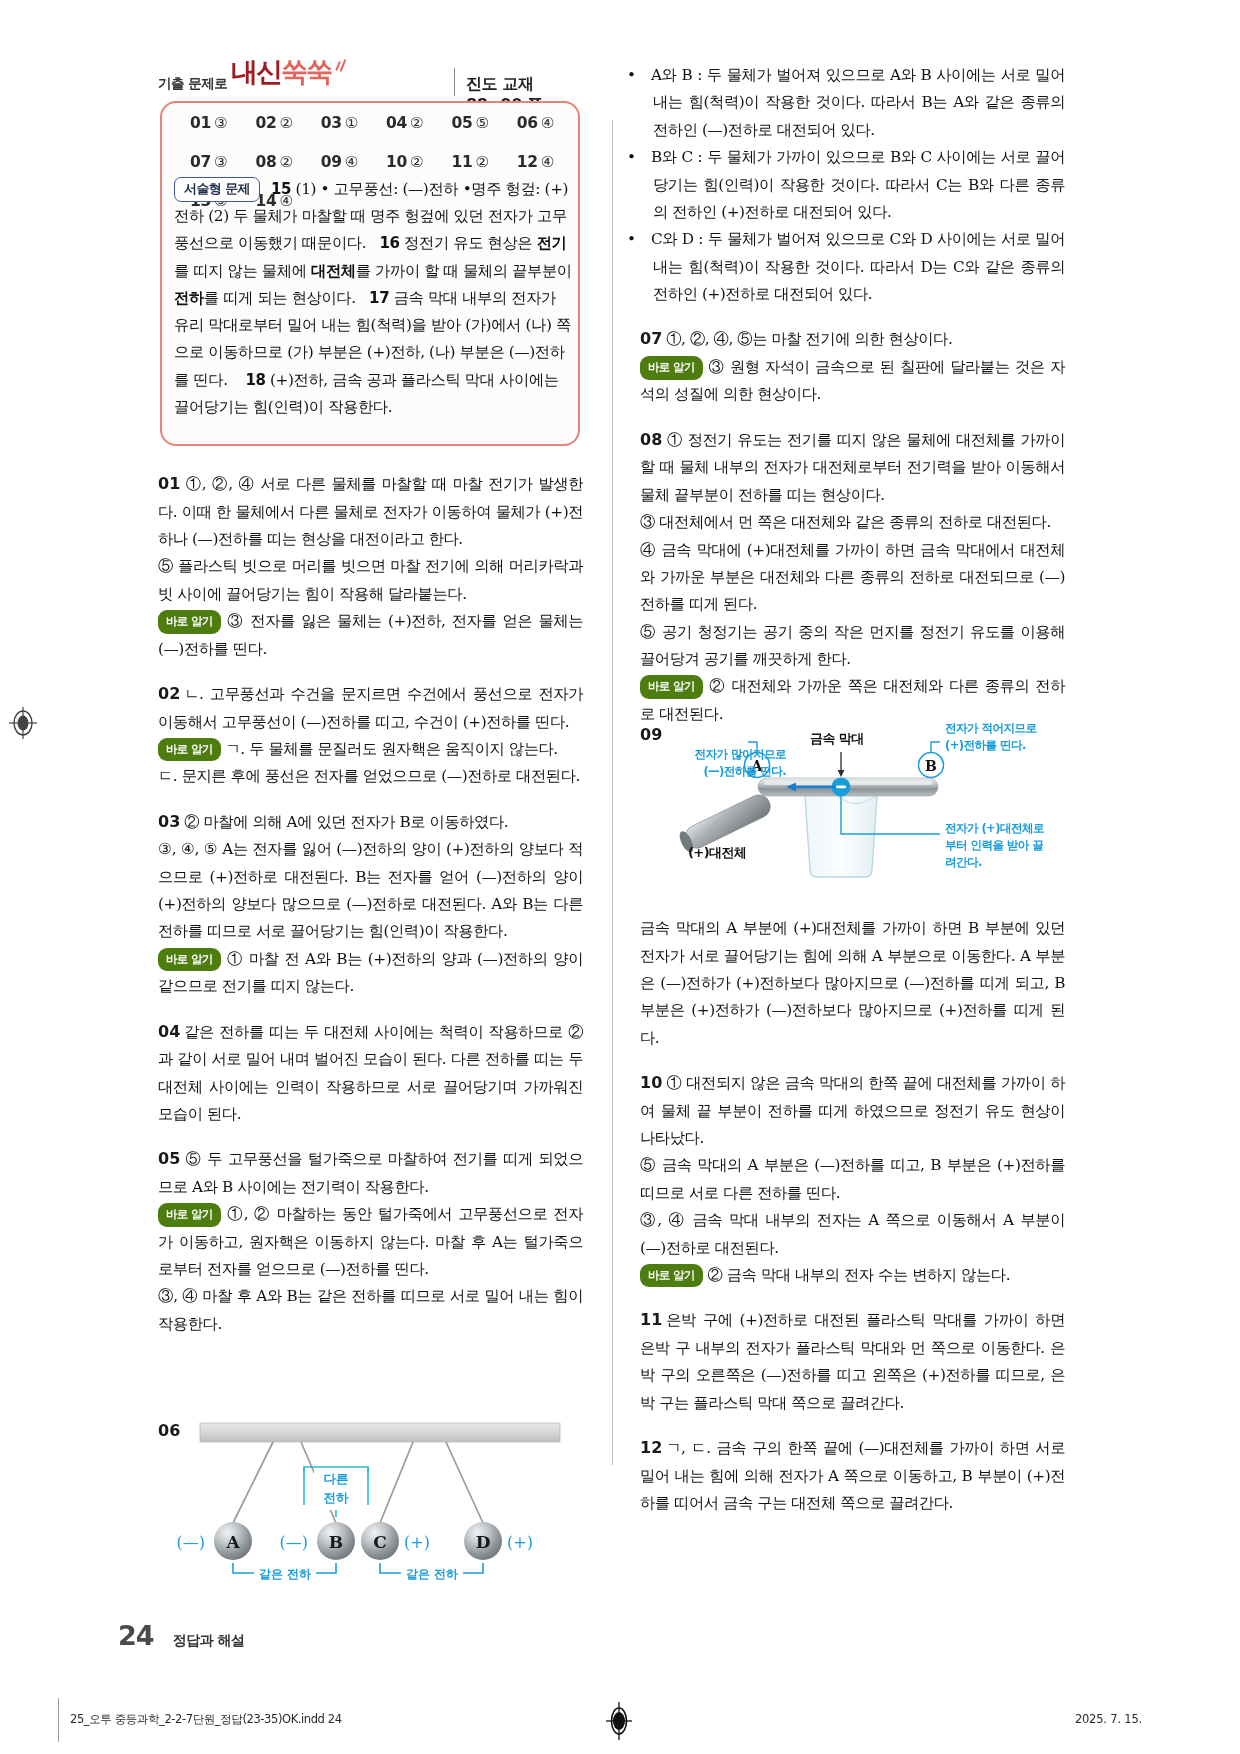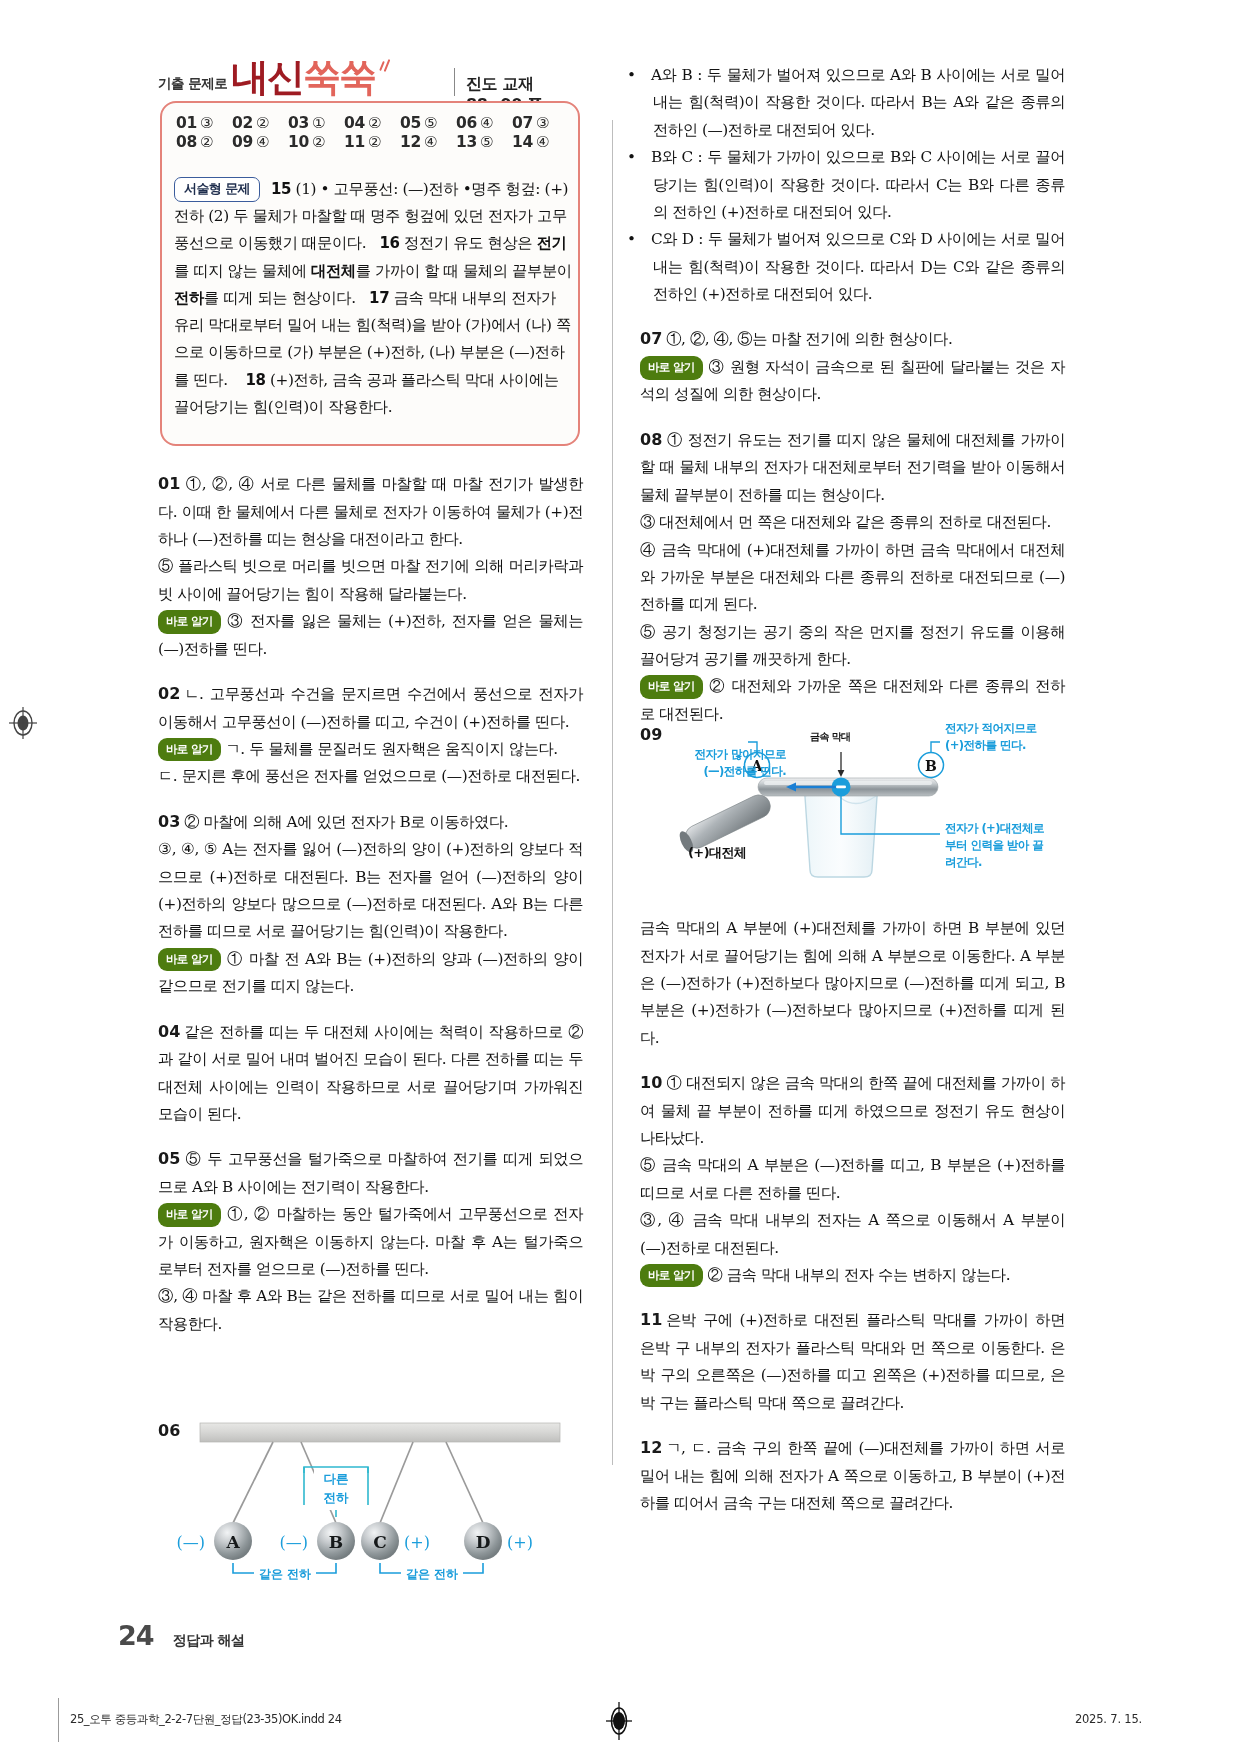--- a/index.html
+++ b/index.html
@@ -23,21 +23,21 @@
     background:#bdbdbd;
   }
 
   
   .hdr{position:absolute;left:158px;top:60px;width:425px;height:42px;}
   .hdr-pre{
     position:absolute;left:0;top:15px;font-size:13.5px;font-weight:700;color:#333;
     letter-spacing:-.5px;
   }
   .hdr-logo{
-    position:absolute;left:73px;top:-2px;font-size:38px;font-weight:900;
+    position:absolute;left:73px;top:-2px;font-size:27px;font-weight:900;
     letter-spacing:-2px;line-height:1;
   }
   .hdr-logo .k1{color:#9e1b22;}
   .hdr-logo .k2{color:#e2655b;}
   .hdr-logo .tick{
     position:absolute;right:-13px;top:1px;width:2px;height:13px;background:#e2655b;
     transform:rotate(22deg);border-radius:2px;
   }
   .hdr-logo .tick2{
     position:absolute;right:-8px;top:3px;width:2px;height:10px;background:#e2655b;
@@ -53,22 +53,23 @@
 
   
   .ansbox{
     position:absolute;left:160px;top:101px;width:420px;height:345px;
     border:2.2px solid #e4837a;border-radius:16px;
     background:#fdfcfa;
     box-sizing:border-box;
   }
   .ansgrid{
     position:absolute;left:14px;top:11px;width:392px;
-    display:grid;grid-template-columns:repeat(7,1fr);
-    row-gap:1px;
+    display:grid;grid-template-columns:repeat(6,1fr);
+    row-gap:21px;
+    text-align:center;
   }
   .ansgrid .cell{
     font-size:15.5px;font-weight:800;color:#2b2b2b;white-space:nowrap;
     letter-spacing:-.3px;
   }
   .ansgrid .cell .c{font-weight:400;font-size:15px;margin-left:3px;}
 
   .seo-wrap{position:absolute;left:12px;top:73px;width:398px;}
   .seo-badge{
     display:inline-block;border:1.6px solid #3b5c9c;border-radius:7px;
@@ -346,21 +347,21 @@
       <path d="M117 30 L117 20 L108 20" fill="none" stroke="#1a9ddb" stroke-width="1.4"></path>
       <path d="M291 30 L291 20 L300 20" fill="none" stroke="#1a9ddb" stroke-width="1.4"></path>
       <path d="M201 74 L201 112 L300 112" fill="none" stroke="#1a9ddb" stroke-width="1.4"></path>
     </svg>
 
     <span class="cap" style="left:28px;top:-2px;width:118px;text-align:right;margin-top:26px;">
       <span>전자가 많아지므로</span><br>
       <span>(—)전하를 띤다.</span>
     </span>
 
-    <span class="cap cap-dark" style="left:170px;top:8px;font-size:10px;">금속 막대</span>
+    <span class="cap cap-dark" style="left:170px;top:8px;font-size:13px;">금속 막대</span>
 
     <span class="cap" style="left:305px;top:-2px;">
       <span>전자가 적어지므로</span><br>
       <span>(+)전하를 띤다.</span>
     </span>
 
     <span class="cap" style="left:305px;top:98px;">
       <span>전자가 (+)대전체로</span><br>
       <span>부터 인력을 받아 끌</span><br>
       <span>려간다.</span>

